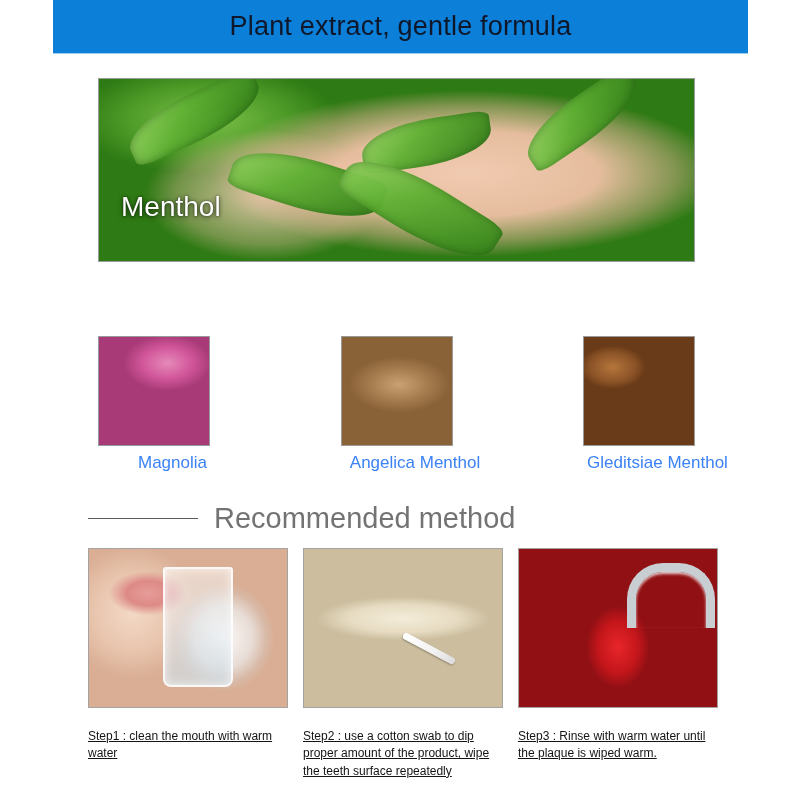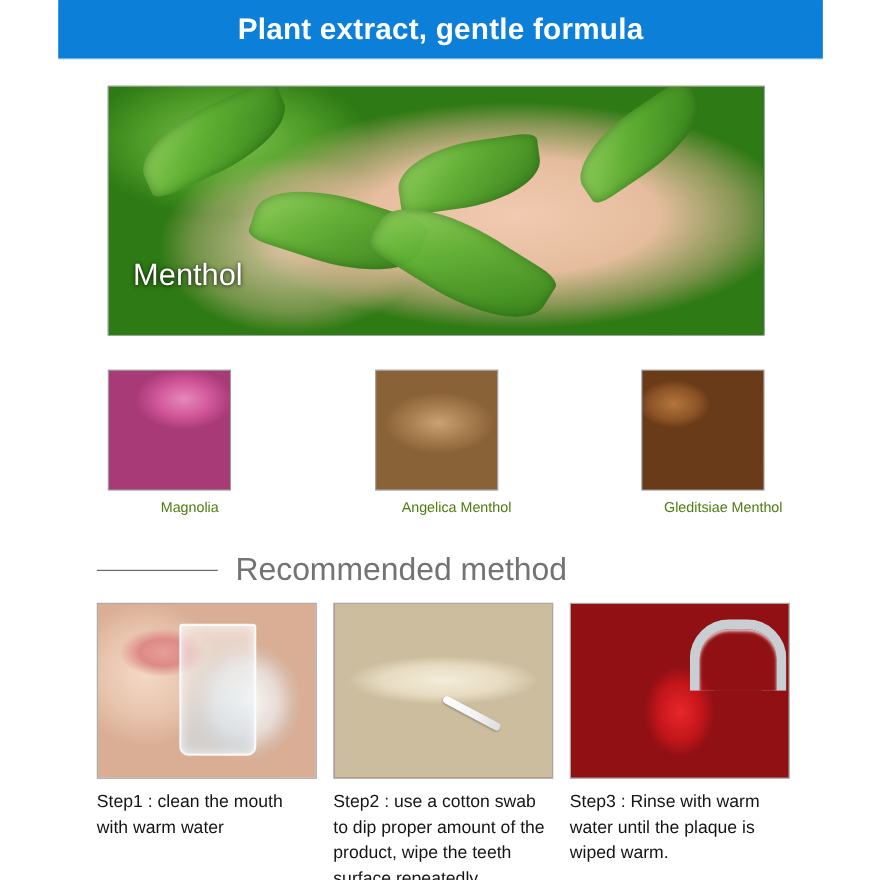--- a/index.html
+++ b/index.html
@@ -22,35 +22,35 @@
     top: 0;
     width: 695px;
     height: 53px;
     background: #0c7fd8;
     display: flex;
     align-items: center;
     justify-content: center;
     box-shadow: 0 1px 0 rgba(140,190,230,0.8);
   }
   .banner-title {
-    color: #ffffff;
+    color: #0f172a;
     font-size: 27px;
-    font-weight: 700;
+    font-weight: 400;
     letter-spacing: 0.2px;
     line-height: 1;
     white-space: nowrap;
   }
 
   
   .hero {
     position: absolute;
     left: 98px;
     top: 78px;
     width: 597px;
-    height: 227px;
+    height: 184px;
     overflow: hidden;
     border: 1px solid #9a9a9a;
     box-sizing: border-box;
     background: #1d7a1d;
   }
   .hero-photo {
     position: absolute;
     inset: 0;
     background:
       radial-gradient(ellipse 58% 62% at 62% 52%, rgba(247,205,182,0.97) 0%, rgba(243,194,168,0.93) 38%, rgba(236,182,156,0.45) 60%, rgba(0,0,0,0) 74%),
@@ -99,22 +99,22 @@
   .ing-thumb {
     width: 112px;
     height: 110px;
     border: 1px solid #9a9a9a;
     box-sizing: border-box;
     overflow: hidden;
     position: relative;
   }
   .ing-caption {
     margin-top: 8px;
-    font-size: 13px;
-    color: #4d7c0f;
+    font-size: 17px;
+    color: #3b82f6;
     white-space: nowrap;
     line-height: 1;
     padding-left: 37px;
   }
   .th-magnolia {
     background:
       radial-gradient(ellipse 40% 26% at 62% 24%, #e58ab9 0%, #d2579b 55%, #a83a77 100%),
       radial-gradient(ellipse 34% 30% at 28% 62%, #ee9ec6 0%, #cf5e9e 58%, #9d3571 100%),
       radial-gradient(ellipse 22% 18% at 78% 68%, #cb5d97 0%, #97346c 100%),
       linear-gradient(180deg, #74aede 0%, #9cc7e8 52%, #5d94c2 100%);
@@ -187,24 +187,25 @@
   }
   .step-thumb {
     width: 200px;
     height: 160px;
     border: 1px solid #a3a3a3;
     box-sizing: border-box;
     overflow: hidden;
     position: relative;
   }
   .step-caption {
-    margin-top: 10px;
-    font-size: 16px;
+    margin-top: 20px;
+    font-size: 12px;
     line-height: 1.45;
     color: #141414;
+    text-decoration: underline;
   }
   .st-drink {
     background:
       radial-gradient(ellipse 30% 40% at 68% 56%, rgba(255,255,255,0.92) 0%, rgba(238,240,242,0.7) 48%, rgba(214,218,222,0.25) 72%, rgba(0,0,0,0) 86%),
       radial-gradient(ellipse 20% 14% at 30% 28%, #e79d9a 0%, #dd8a86 55%, rgba(221,138,134,0) 100%),
       radial-gradient(ellipse 34% 42% at 22% 40%, #f3d9c6 0%, #e8c4ad 60%, #d9ae94 100%),
       linear-gradient(175deg, #f7f1ea 0%, #efe6dd 36%, #f3ece4 70%, #fbf8f5 100%);
   }
   .st-teeth {
     background:

